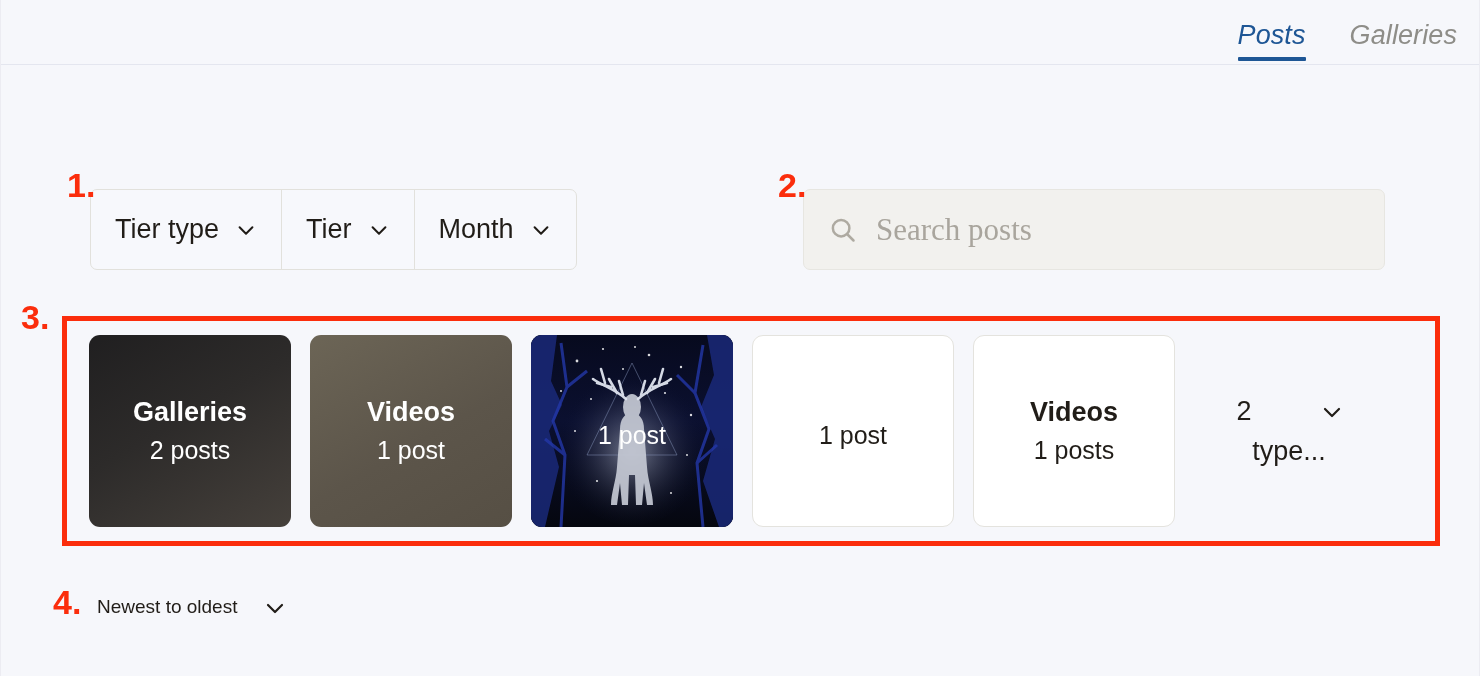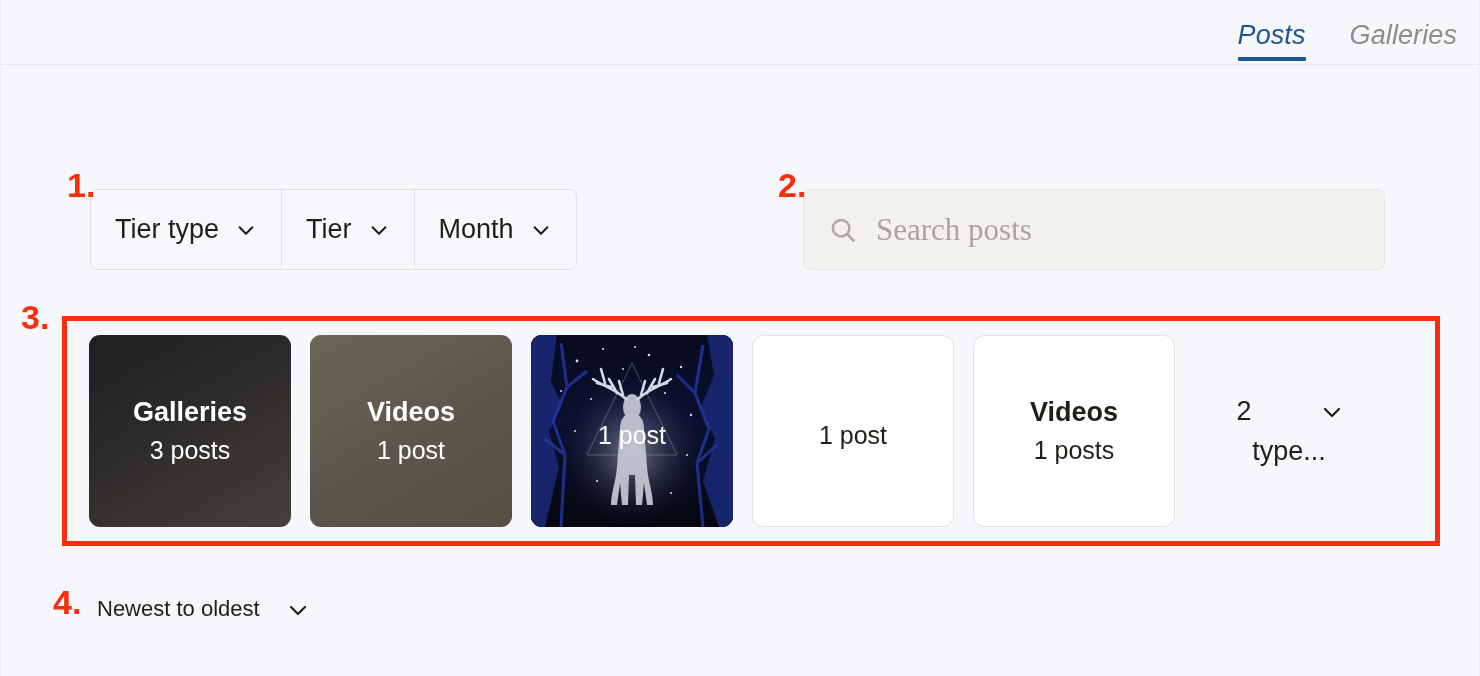--- a/index.html
+++ b/index.html
@@ -206,21 +206,21 @@
   }
 
   
   .sort {
     position: absolute;
     left: 96px;
     top: 596px;
     display: flex;
     align-items: center;
     gap: 26px;
-    font-size: 22px;
+    font-size: 19px;
     color: #211d18;
     cursor: pointer;
     white-space: nowrap;
   }
 
   
   .marker {
     position: absolute;
     color: #fb2d0c;
     font-weight: bold;
@@ -283,21 +283,21 @@
         </svg>
     </span>
     <input class="search-input" type="text" placeholder="Search posts" style="">
   </div>
 
   <div class="collections">
     <div class="collections-inner">
 
       <div class="card dark galleries">
         <div class="c-title">Galleries</div>
-        <div class="c-count">3 posts</div>
+        <div class="c-count">2 posts</div>
       </div>
 
       <div class="card dark videos">
         <div class="c-title">Videos</div>
         <div class="c-count">1 post</div>
       </div>
 
       <div class="card dark livestream">
         <span class="art">
           <svg viewBox="0 0 202 192" preserveAspectRatio="none">

